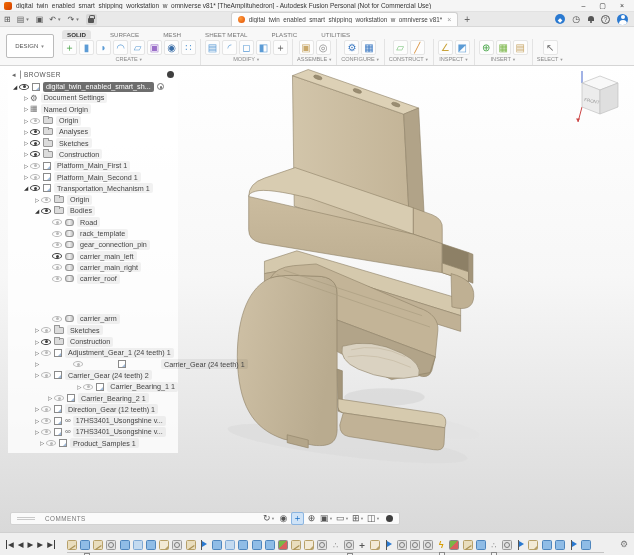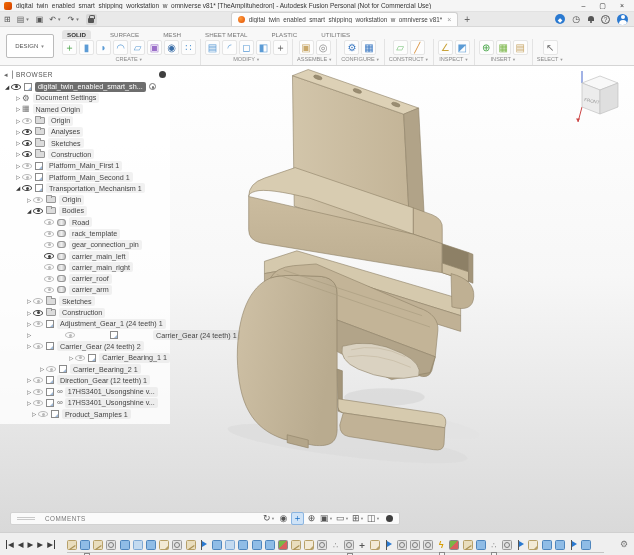--- a/index.html
+++ b/index.html
@@ -54,21 +54,21 @@
   .tb-label .caret { font-size:4px; color:#999; }
 
   
   .main { position:relative; height:466px; background:linear-gradient(180deg,#ffffff 0%,#f7f7f7 45%,#d9d9d9 100%); overflow:hidden; }
   .model-svg { position:absolute; left:0; top:0; }
 
   
   .viewcube { position:absolute; right:8px; top:4px; width:52px; height:58px; }
 
   
-  .browser { position:absolute; left:0; top:2px; width:170px; background:rgba(255,255,255,0.78); padding-bottom:4px; }
+  .browser { position:absolute; left:8px; top:2px; width:170px; background:rgba(255,255,255,0.78); padding-bottom:4px; }
   .br-head { height:13px; display:flex; align-items:center; padding:0 4px; }
   .br-collapse { font-size:7px; color:#666; margin-right:3px; }
   .br-title { font-size:6.5px; color:#555; letter-spacing:0.5px; flex:1; }
   .br-dot { width:7px; height:7px; border-radius:50%; background:#3f3f3f; }
   .trow { height:11.3px; display:flex; align-items:center; }
   .tcaret { width:8px; font-size:5.5px; color:#555; text-align:center; flex:none; }
   .tcaret.exp { color:#333; }
   .eye { width:10px; height:6px; border:1px solid #3f3f3f; border-radius:50%; position:relative; flex:none; margin-right:3px; }
   .eye::after { content:""; position:absolute; width:3px; height:3px; border-radius:50%; background:#3f3f3f; left:2.5px; top:0.5px; }
   .eye.off { border-color:#b9b9b9; }
@@ -499,21 +499,21 @@
             <span class="tlabel">carrier_main_right</span>
           </div>
           <div class="trow" style="padding-left: 36px;">
             <span class="tcaret"></span>
             <span class="eye off"></span>
             <span class="ticon">
               <span class="ic-body"></span>
             </span>
             <span class="tlabel">carrier_roof</span>
           </div>
-          <div class="trow" style="padding-left: 36px;">
+          <div class="trow" style="padding-left: 36px; margin-top: 29px;">
             <span class="tcaret"></span>
             <span class="eye off"></span>
             <span class="ticon">
               <span class="ic-body"></span>
             </span>
             <span class="tlabel">carrier_arm</span>
           </div>
           <div class="trow" style="padding-left: 25px;">
             <span class="tcaret">▷</span>
             <span class="eye off"></span>

